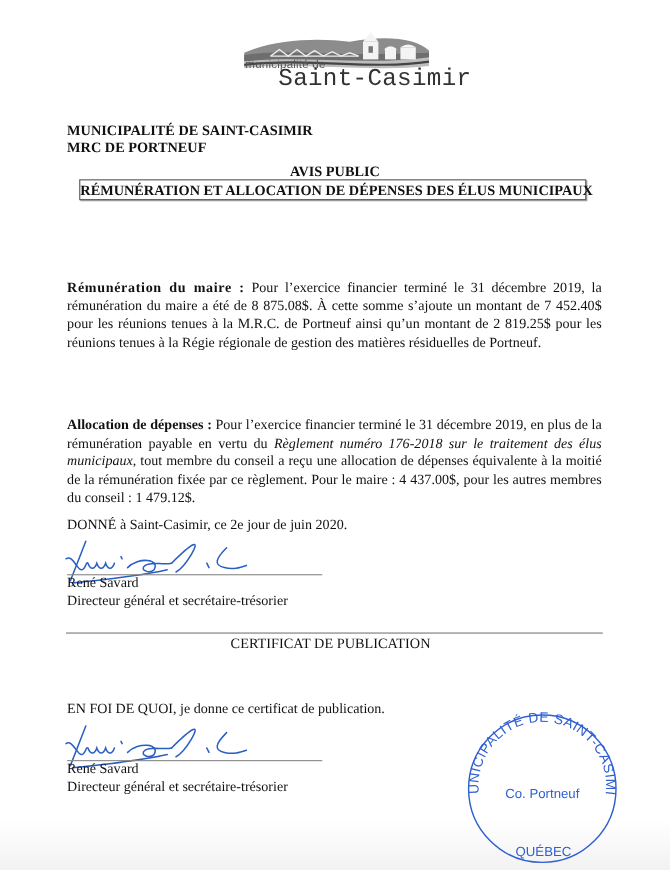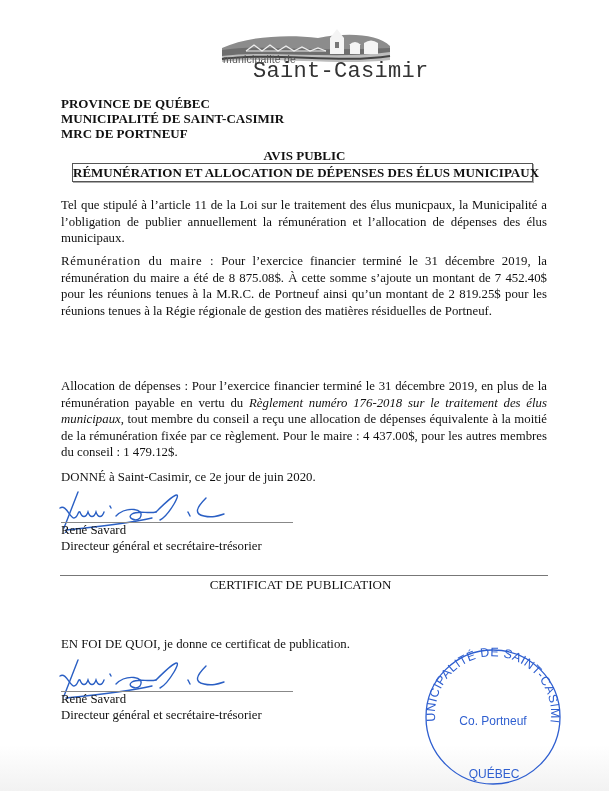--- a/index.html
+++ b/index.html
@@ -15,21 +15,21 @@
   .logo { position: absolute; left: 218px; top: 26px; width: 176px; height: 66px; }
   .logo-sub { position: absolute; left: 223px; top: 53px; font-family: "Liberation Sans", sans-serif; font-size: 10.5px; color: #555; letter-spacing: 0.2px; }
   .logo-name { position: absolute; left: 218px; top: 59px; font-family: Liberation Mono, monospace; font-size: 22px; color: #333; letter-spacing: 0.3px; white-space: nowrap; margin-left: 35px; }
 
   .hdr { position: absolute; left: 61px; font-weight: bold; font-size: 13px; line-height: 14px; white-space: nowrap; }
 
   .center-title { position: absolute; left: 0; width: 609px; text-align: center; font-weight: bold; font-size: 13px; white-space: nowrap; }
   .boxed-title { position: absolute; left: 72px; top: 163px; width: 459px; height: 17px; border: 1px solid #555; box-shadow: 1px 1px 0 #aaa; font-weight: bold; font-size: 13px; line-height: 17px; white-space: nowrap; }
 
   .para { position: absolute; left: 61px; width: 486px; font-size: 12.8px; line-height: 16.5px; text-align: justify; }
-  .para b { font-weight: normal; }
+  .para b { font-weight: bold; }
   .para .spaced { letter-spacing: 0.6px; }
 
   .line { position: absolute; left: 61px; font-size: 12.8px; white-space: nowrap; }
 
   .sig-line { position: absolute; left: 61px; width: 232px; height: 0; border-top: 1px solid #888; }
   .sig { position: absolute; left: 56px; width: 200px; height: 45px; }
 
   .rule { position: absolute; left: 60px; top: 575px; width: 488px; height: 0; border-top: 1.5px solid #777; }
 
   .stamp { position: absolute; left: 418px; top: 645px; width: 150px; height: 142px; }
@@ -52,28 +52,26 @@
     <path d="M112 12 L 119 3 L 126 12 Z" fill="#f4f4f4"></path>
     <rect x="117" y="16" width="4" height="6" fill="#777"></rect>
     <rect x="132" y="18" width="10" height="10" fill="#f4f4f4"></rect>
     <path d="M131 19 Q 137 13 143 19 Z" fill="#f4f4f4"></path>
     <rect x="146" y="17" width="14" height="11" fill="#f4f4f4"></rect>
     <path d="M146 17 Q 153 12 160 17" fill="#f4f4f4"></path>
   </svg>
   <div class="logo-sub">municipalité de</div>
   <div class="logo-name">Saint-Casimir</div>
 
-  <div class="hdr" style="top:97px">PROVINCE DE QUÉBEC</div>
   <div class="hdr" style="top:112px">MUNICIPALITÉ DE SAINT-CASIMIR</div>
   <div class="hdr" style="top:127px">MRC DE PORTNEUF</div>
 
   <div class="center-title" style="top:148px">AVIS PUBLIC</div>
   <div class="boxed-title">RÉMUNÉRATION ET ALLOCATION DE DÉPENSES DES ÉLUS MUNICIPAUX</div>
 
-  <div class="para" style="top:197px">Tel que stipulé à l’article 11 de la Loi sur le traitement des élus municpaux, la Municipalité a l’obligation de publier annuellement la rémunération et l’allocation de dépenses des élus municipaux.</div>
 
   <div class="para" style="top:253px">
     <b class="spaced">Rémunération du maire :</b><span> Pour l’exercice financier terminé le 31 décembre 2019, la rémunération du maire a été de 8 875.08$. À cette somme s’ajoute un montant de 7 452.40$ pour les réunions tenues à la M.R.C. de Portneuf ainsi qu’un montant de 2 819.25$ pour les réunions tenues à la Régie régionale de gestion des matières résiduelles de Portneuf.</span>
   </div>
 
 
   <div class="para" style="top:378px">
     <b>Allocation de dépenses :</b><span> Pour l’exercice financier terminé le 31 décembre 2019, en plus de la rémunération payable en vertu du </span><i>Règlement numéro 176-2018 sur le traitement des élus municipaux</i><span>, tout membre du conseil a reçu une allocation de dépenses équivalente à la moitié de la rémunération fixée par ce règlement. Pour le maire : 4 437.00$, pour les autres membres du conseil : 1 479.12$.</span>
   </div>
 

